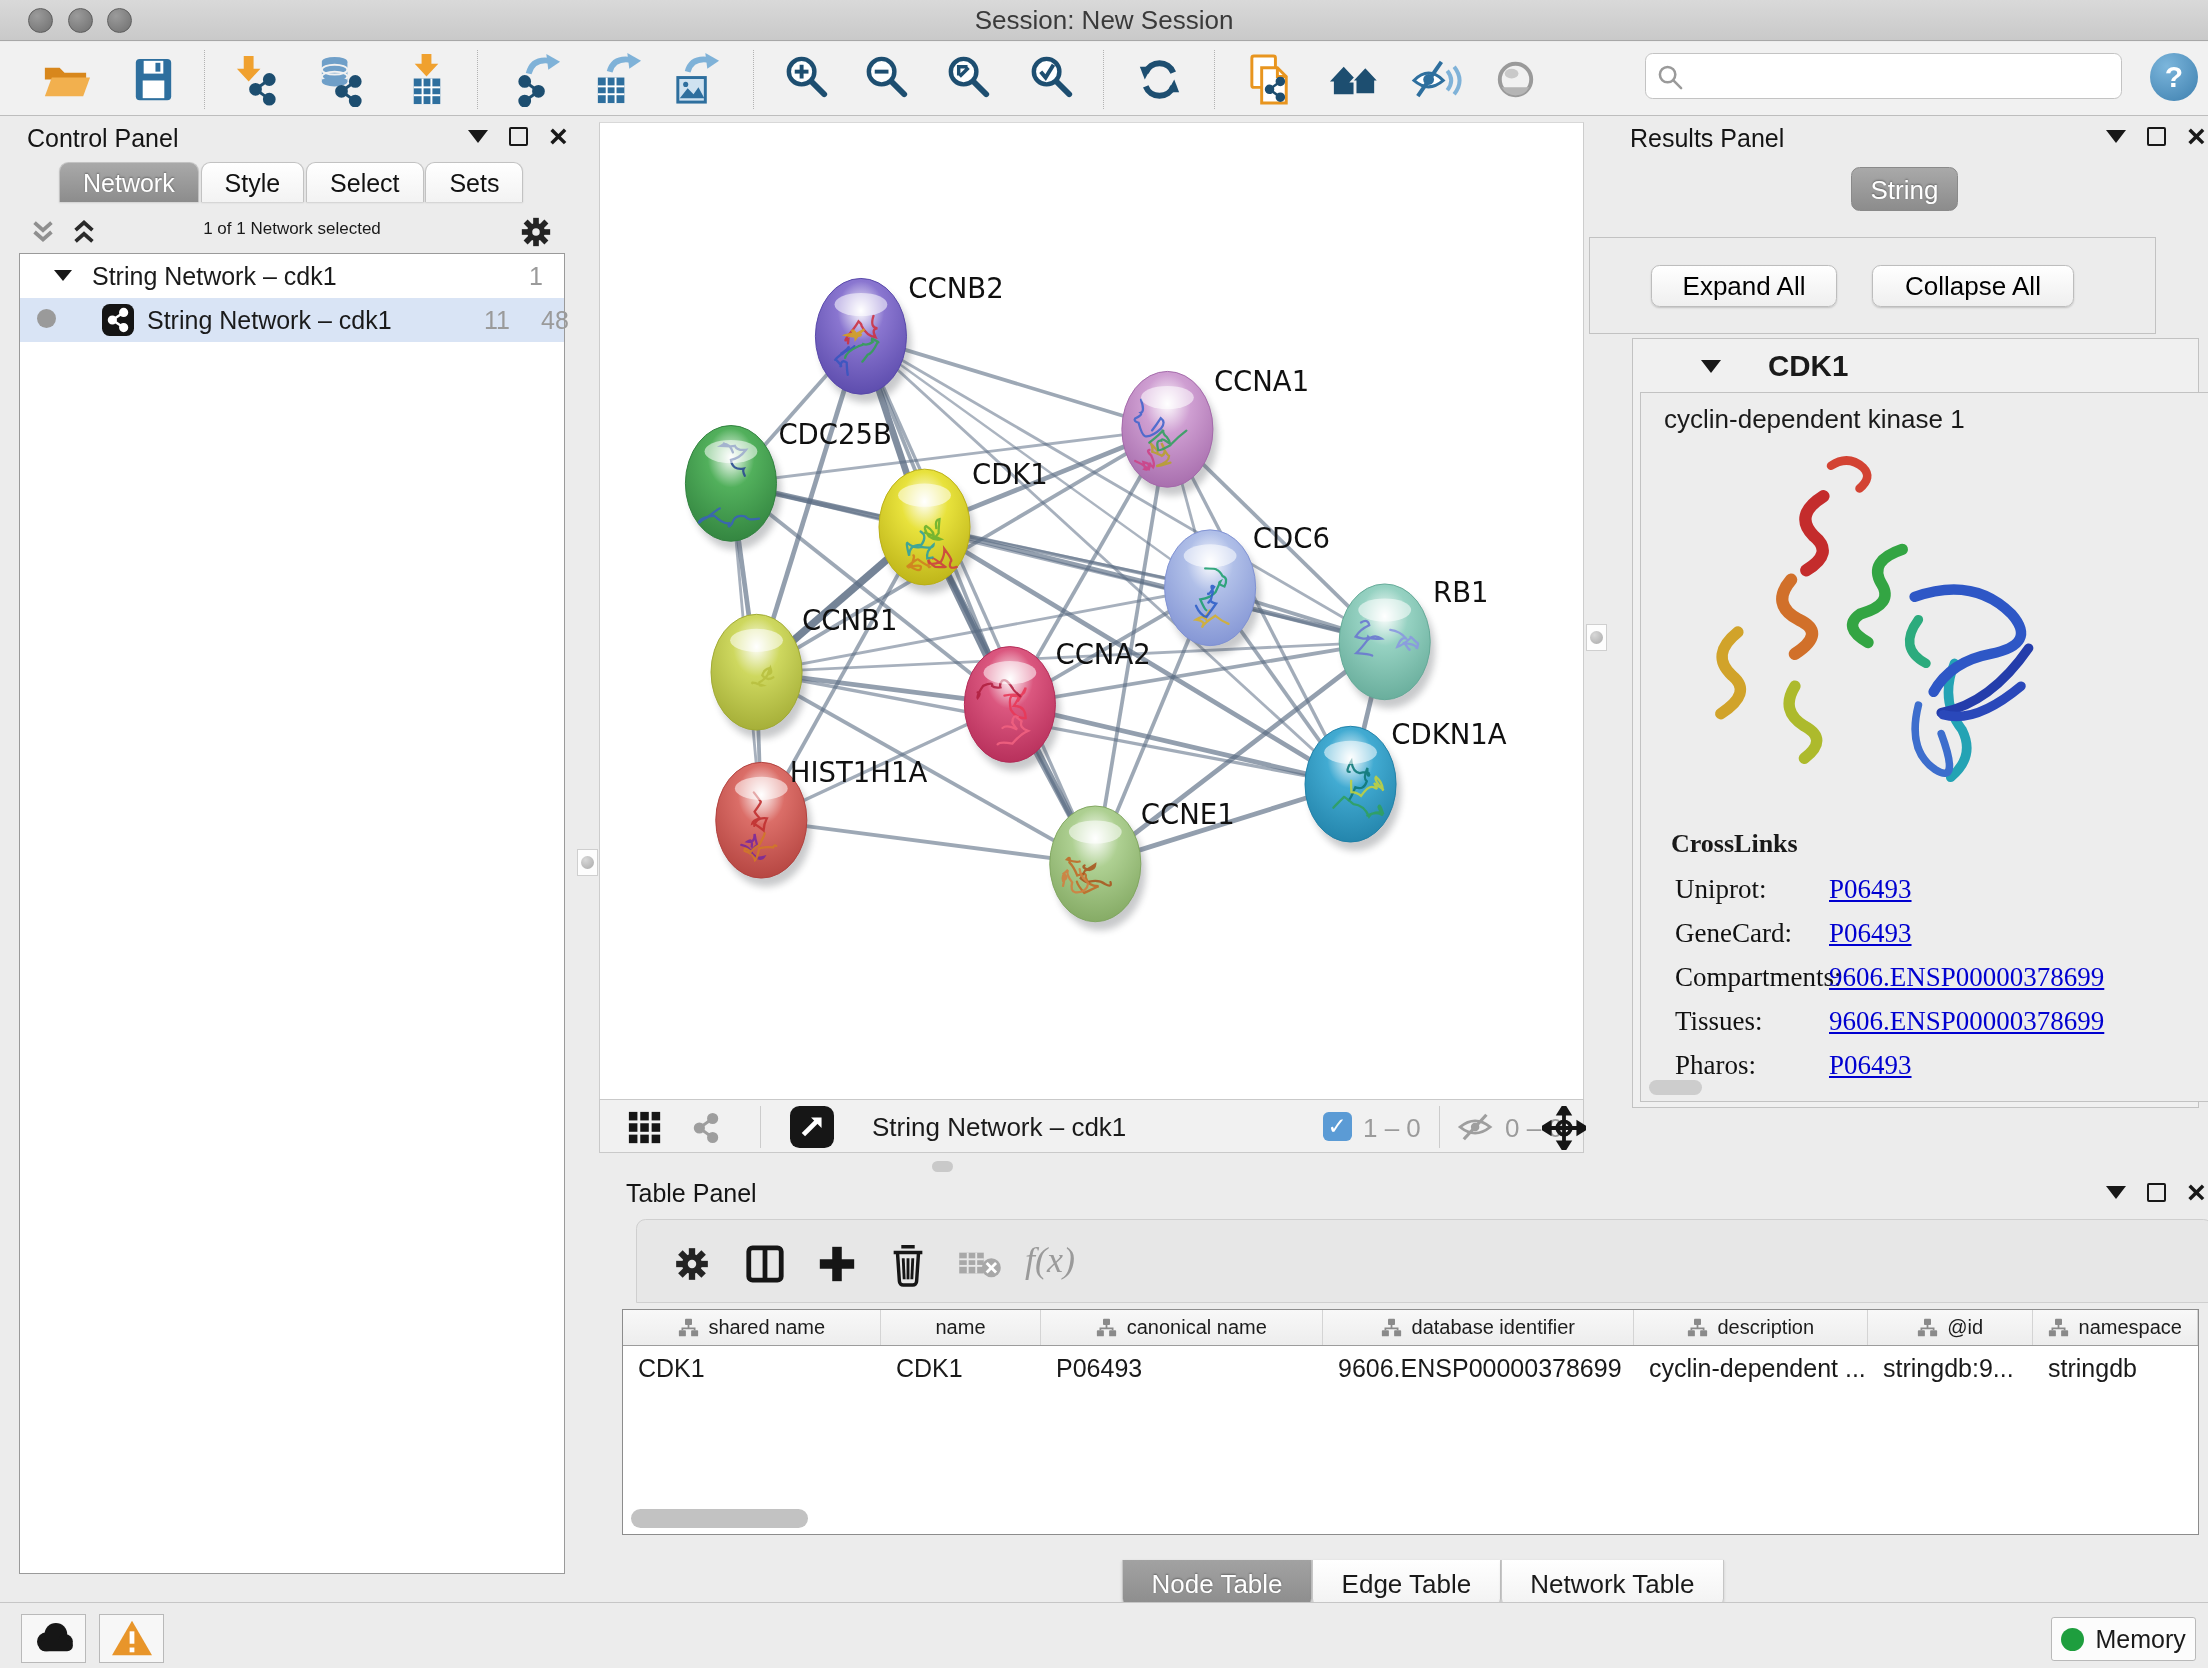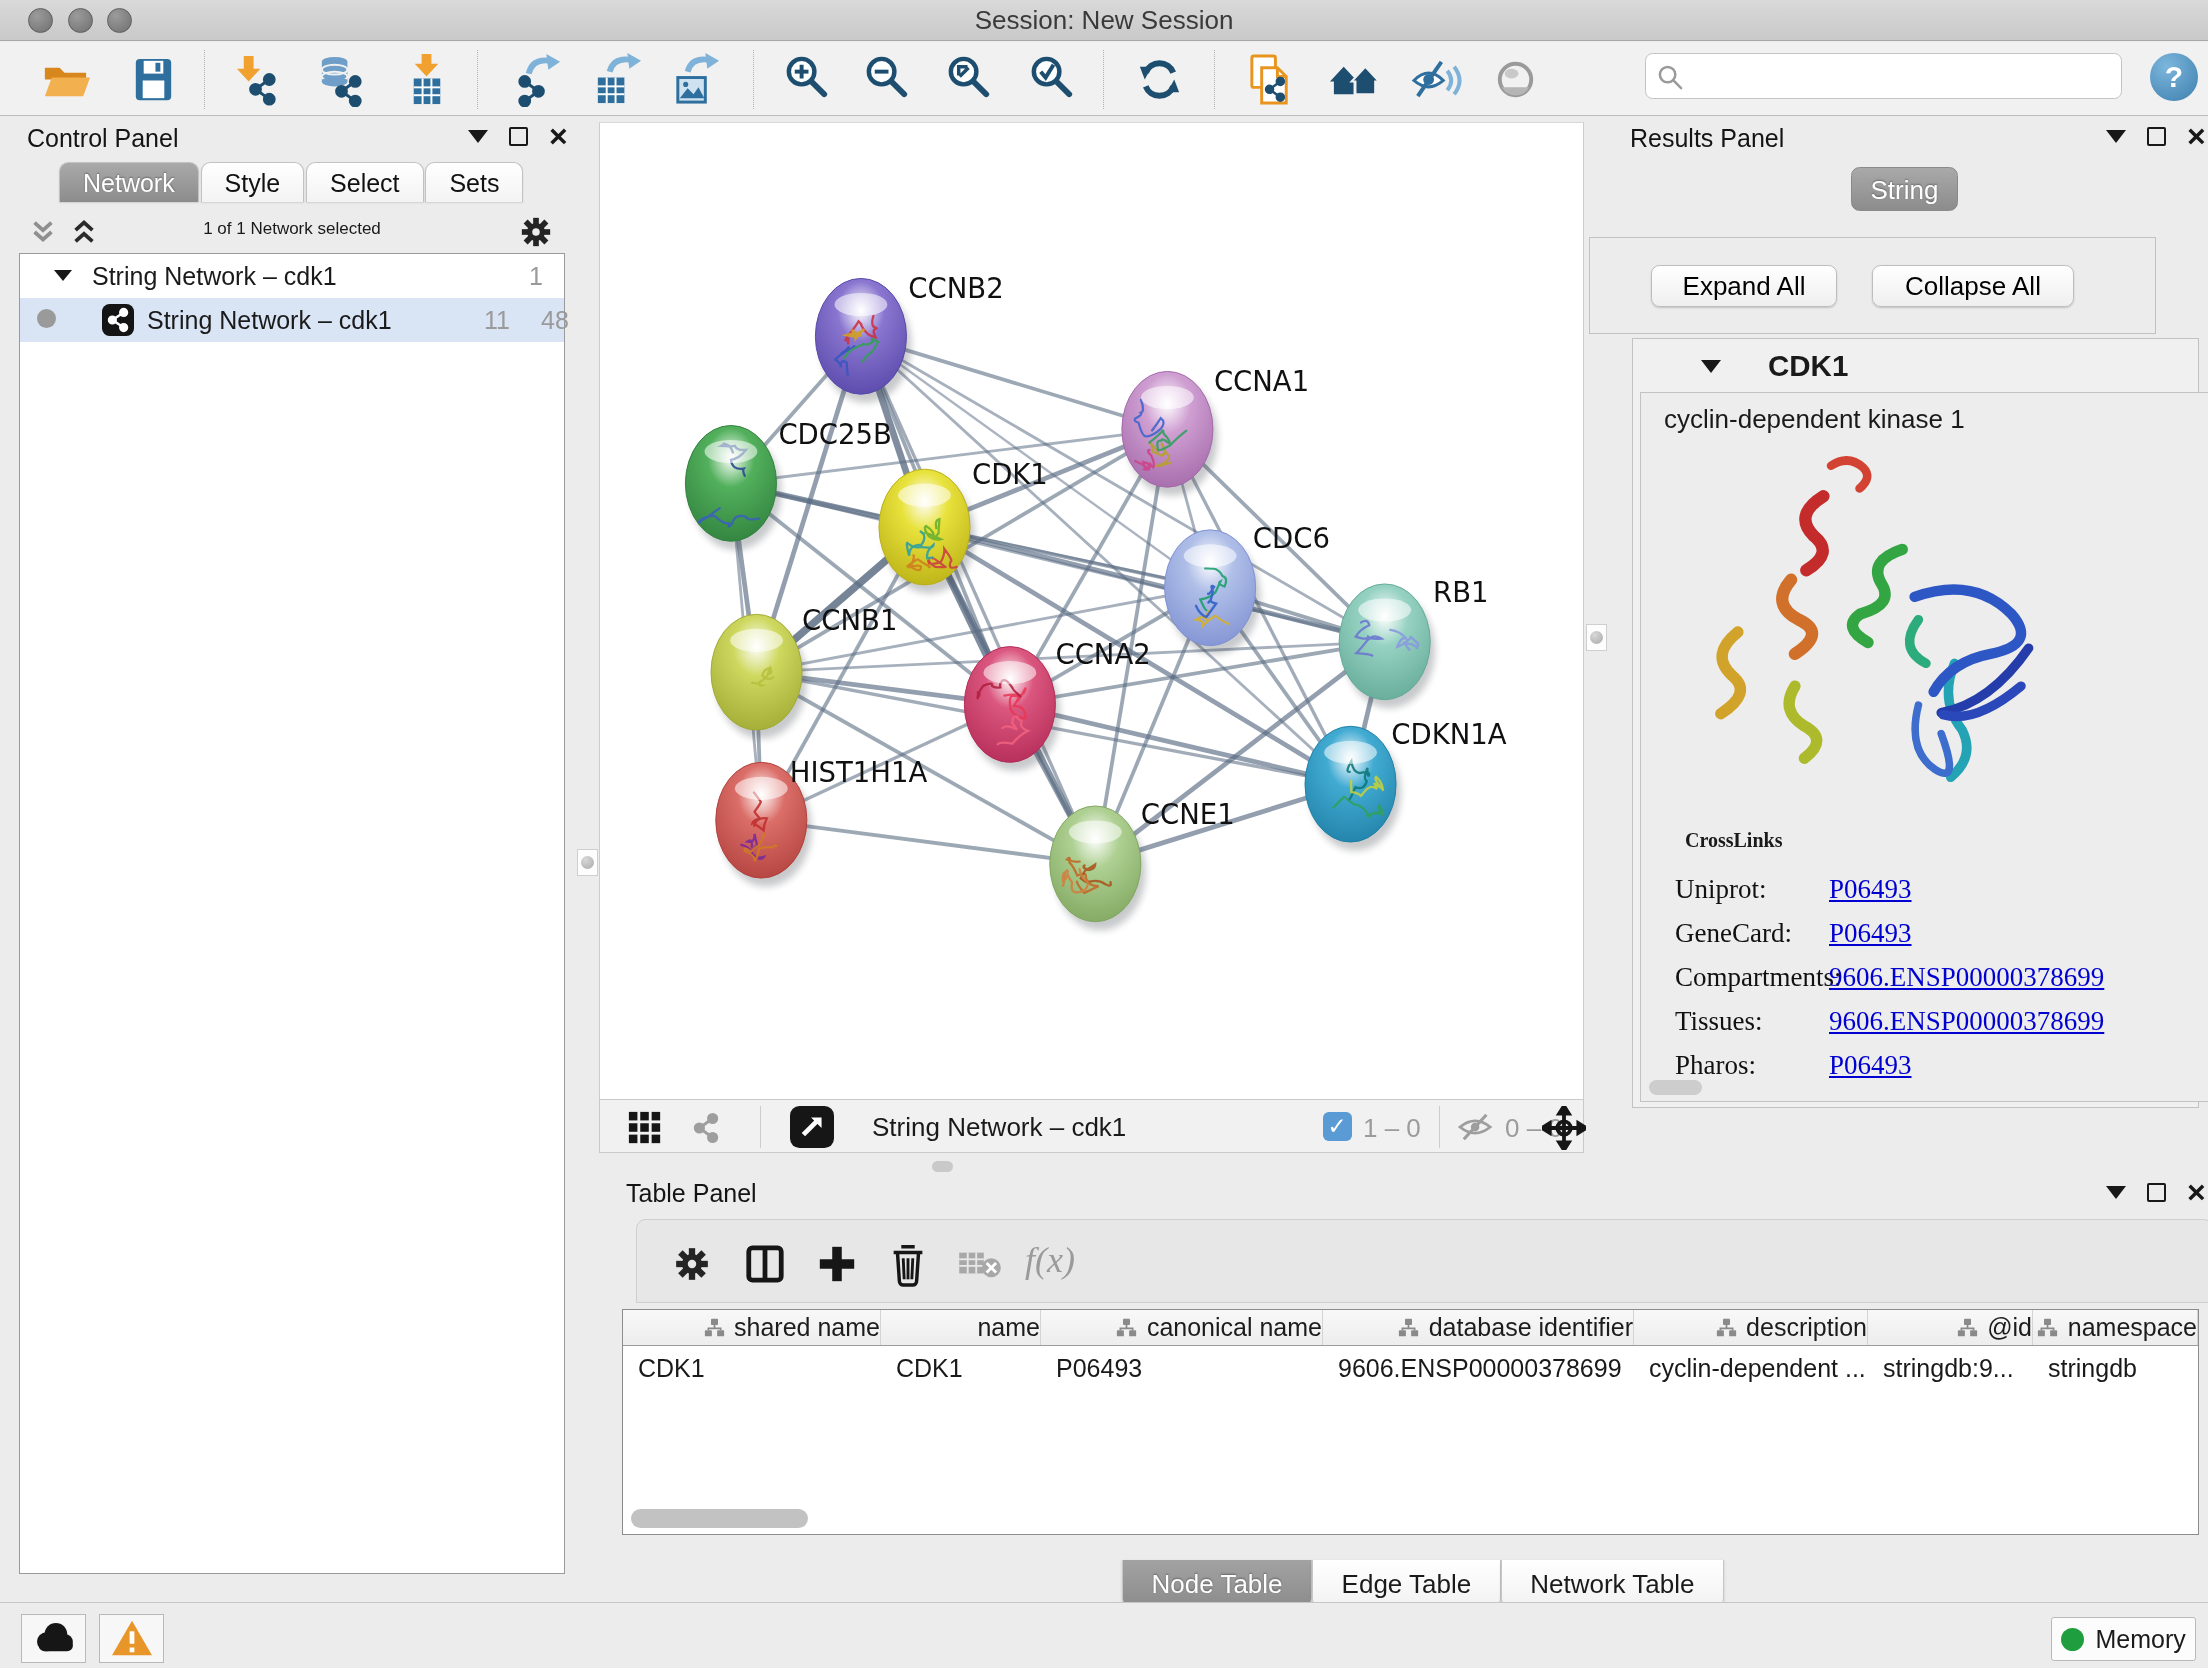--- a/index.html
+++ b/index.html
@@ -50,21 +50,21 @@
   .string-tab{position:absolute;left:1851px;top:167px;width:107px;height:44px;line-height:44px;text-align:center;background:linear-gradient(#a9a9a9,#8c8c8c);color:#fff;font-size:26px;border-radius:8.6px;border:1px solid #8a8a8a;text-shadow:0 -1px 1.9px rgba(0,0,0,.35)}
   .cdk-content{position:absolute;left:1640px;top:392px;width:616px;height:710px;background:#ededed;border:1px solid #c2c2c2;overflow:hidden}
   .serif{font-family:"Liberation Serif",serif}
   .cl-row{display:flex;height:44px;align-items:center;font-size:27px}
   .cl-label{width:188px;padding-left:34px;font-family:"Liberation Serif",serif;color:#111}
   .cl-link{font-family:"Liberation Serif",serif;color:#0000d0;text-decoration:underline}
   
   .tbl-toolbar{position:absolute;left:636px;top:1219px;width:1577px;height:84px;background:#e7e7e7;border:1px solid #cfcfcf;border-radius:9.5px 9.5px 0 0}
   .tbl-box{position:absolute;left:622px;top:1309px;width:1577px;height:226px;background:#fff;border:1.9px solid #8c8c8c;overflow:hidden}
   .t-head{display:flex;height:36px;background:linear-gradient(#f8f8f8,#ededed);border-bottom:1.9px solid #9c9c9c}
-  .th{display:flex;align-items:center;justify-content:flex-end;gap:9.5px;font-size:25px;color:#1c1c1c;border-right:1px solid #d4d4d4;overflow:hidden;white-space:nowrap;flex:none}
+  .th{display:flex;align-items:center;justify-content:center;gap:9.5px;font-size:20px;color:#1c1c1c;border-right:1px solid #d4d4d4;overflow:hidden;white-space:nowrap;flex:none}
   .t-row{display:flex;height:44px;align-items:center}
   .td{padding-left:15px;font-size:25px;overflow:hidden;white-space:nowrap;flex:none}
   .hscroll{position:absolute;left:7.6px;bottom:5.7px;width:177px;height:19px;border-radius:9.5px;background:#c2c2c2}
   .fx{font-family:"Liberation Serif",serif;font-style:italic;color:#9a9a9a;font-size:36px}
   
   .statusbar{position:absolute;left:0;top:1602px;width:2208px;height:67px;background:#ececec;border-top:1px solid #c6c6c6}
   .sq-btn{position:absolute;top:10.5px;width:65px;height:49px;background:#f7f7f7;border:1.9px solid #b9b9b9;display:flex;align-items:center;justify-content:center}
   .mem-btn{position:absolute;left:2051px;top:14.3px;width:145px;height:44px;background:#fcfcfc;border:1.9px solid #b9b9b9;border-radius:2.9px;display:flex;align-items:center;justify-content:center;gap:11.4px;font-size:25px}
   .mem-dot{width:23px;height:23px;border-radius:50%;background:#1e9e3e}
 </style>
@@ -576,21 +576,21 @@
       <path d="M122 262 q-16 26 10 42 q26 14 0 34" stroke="#aab822" stroke-width="12"></path>
       <path d="M235 118 q-36 12 -22 36 q14 22 -22 32 q-20 14 8 30" stroke="#2aa23a" stroke-width="12"></path>
       <path d="M252 192 q-22 30 8 46" stroke="#22a878" stroke-width="10"></path>
       <path d="M290 238 q-16 40 8 70 q14 28 -12 50" stroke="#1aa0b2" stroke-width="10"></path>
       <path d="M248 168 q62 -22 102 18 q28 32 -22 42 q-42 8 -60 40" stroke="#2450c4" stroke-width="11"></path>
       <path d="M368 222 q-40 58 -92 68" stroke="#1a34a8" stroke-width="10"></path>
       <path d="M360 262 q-48 40 -82 30" stroke="#2040b8" stroke-width="10"></path>
       <path d="M252 282 q-12 48 18 68 q26 16 6 -38" stroke="#3468cc" stroke-width="8"></path>
     </g>
   </svg>
-  <div class="serif" style="position:absolute;left:44px;top:436px;font-size:20px;font-weight:bold">CrossLinks</div>
+  <div class="serif" style="position:absolute;left:30px;top:436px;font-size:26px;font-weight:bold">CrossLinks</div>
   <div style="position:absolute;left:0;top:474px;width:100%">
       <div class="cl-row">
         <span class="cl-label">Uniprot:</span>
         <a class="cl-link" href="#">P06493</a>
       </div>
       <div class="cl-row">
         <span class="cl-label">GeneCard:</span>
         <a class="cl-link" href="#">P06493</a>
       </div>
       <div class="cl-row">

